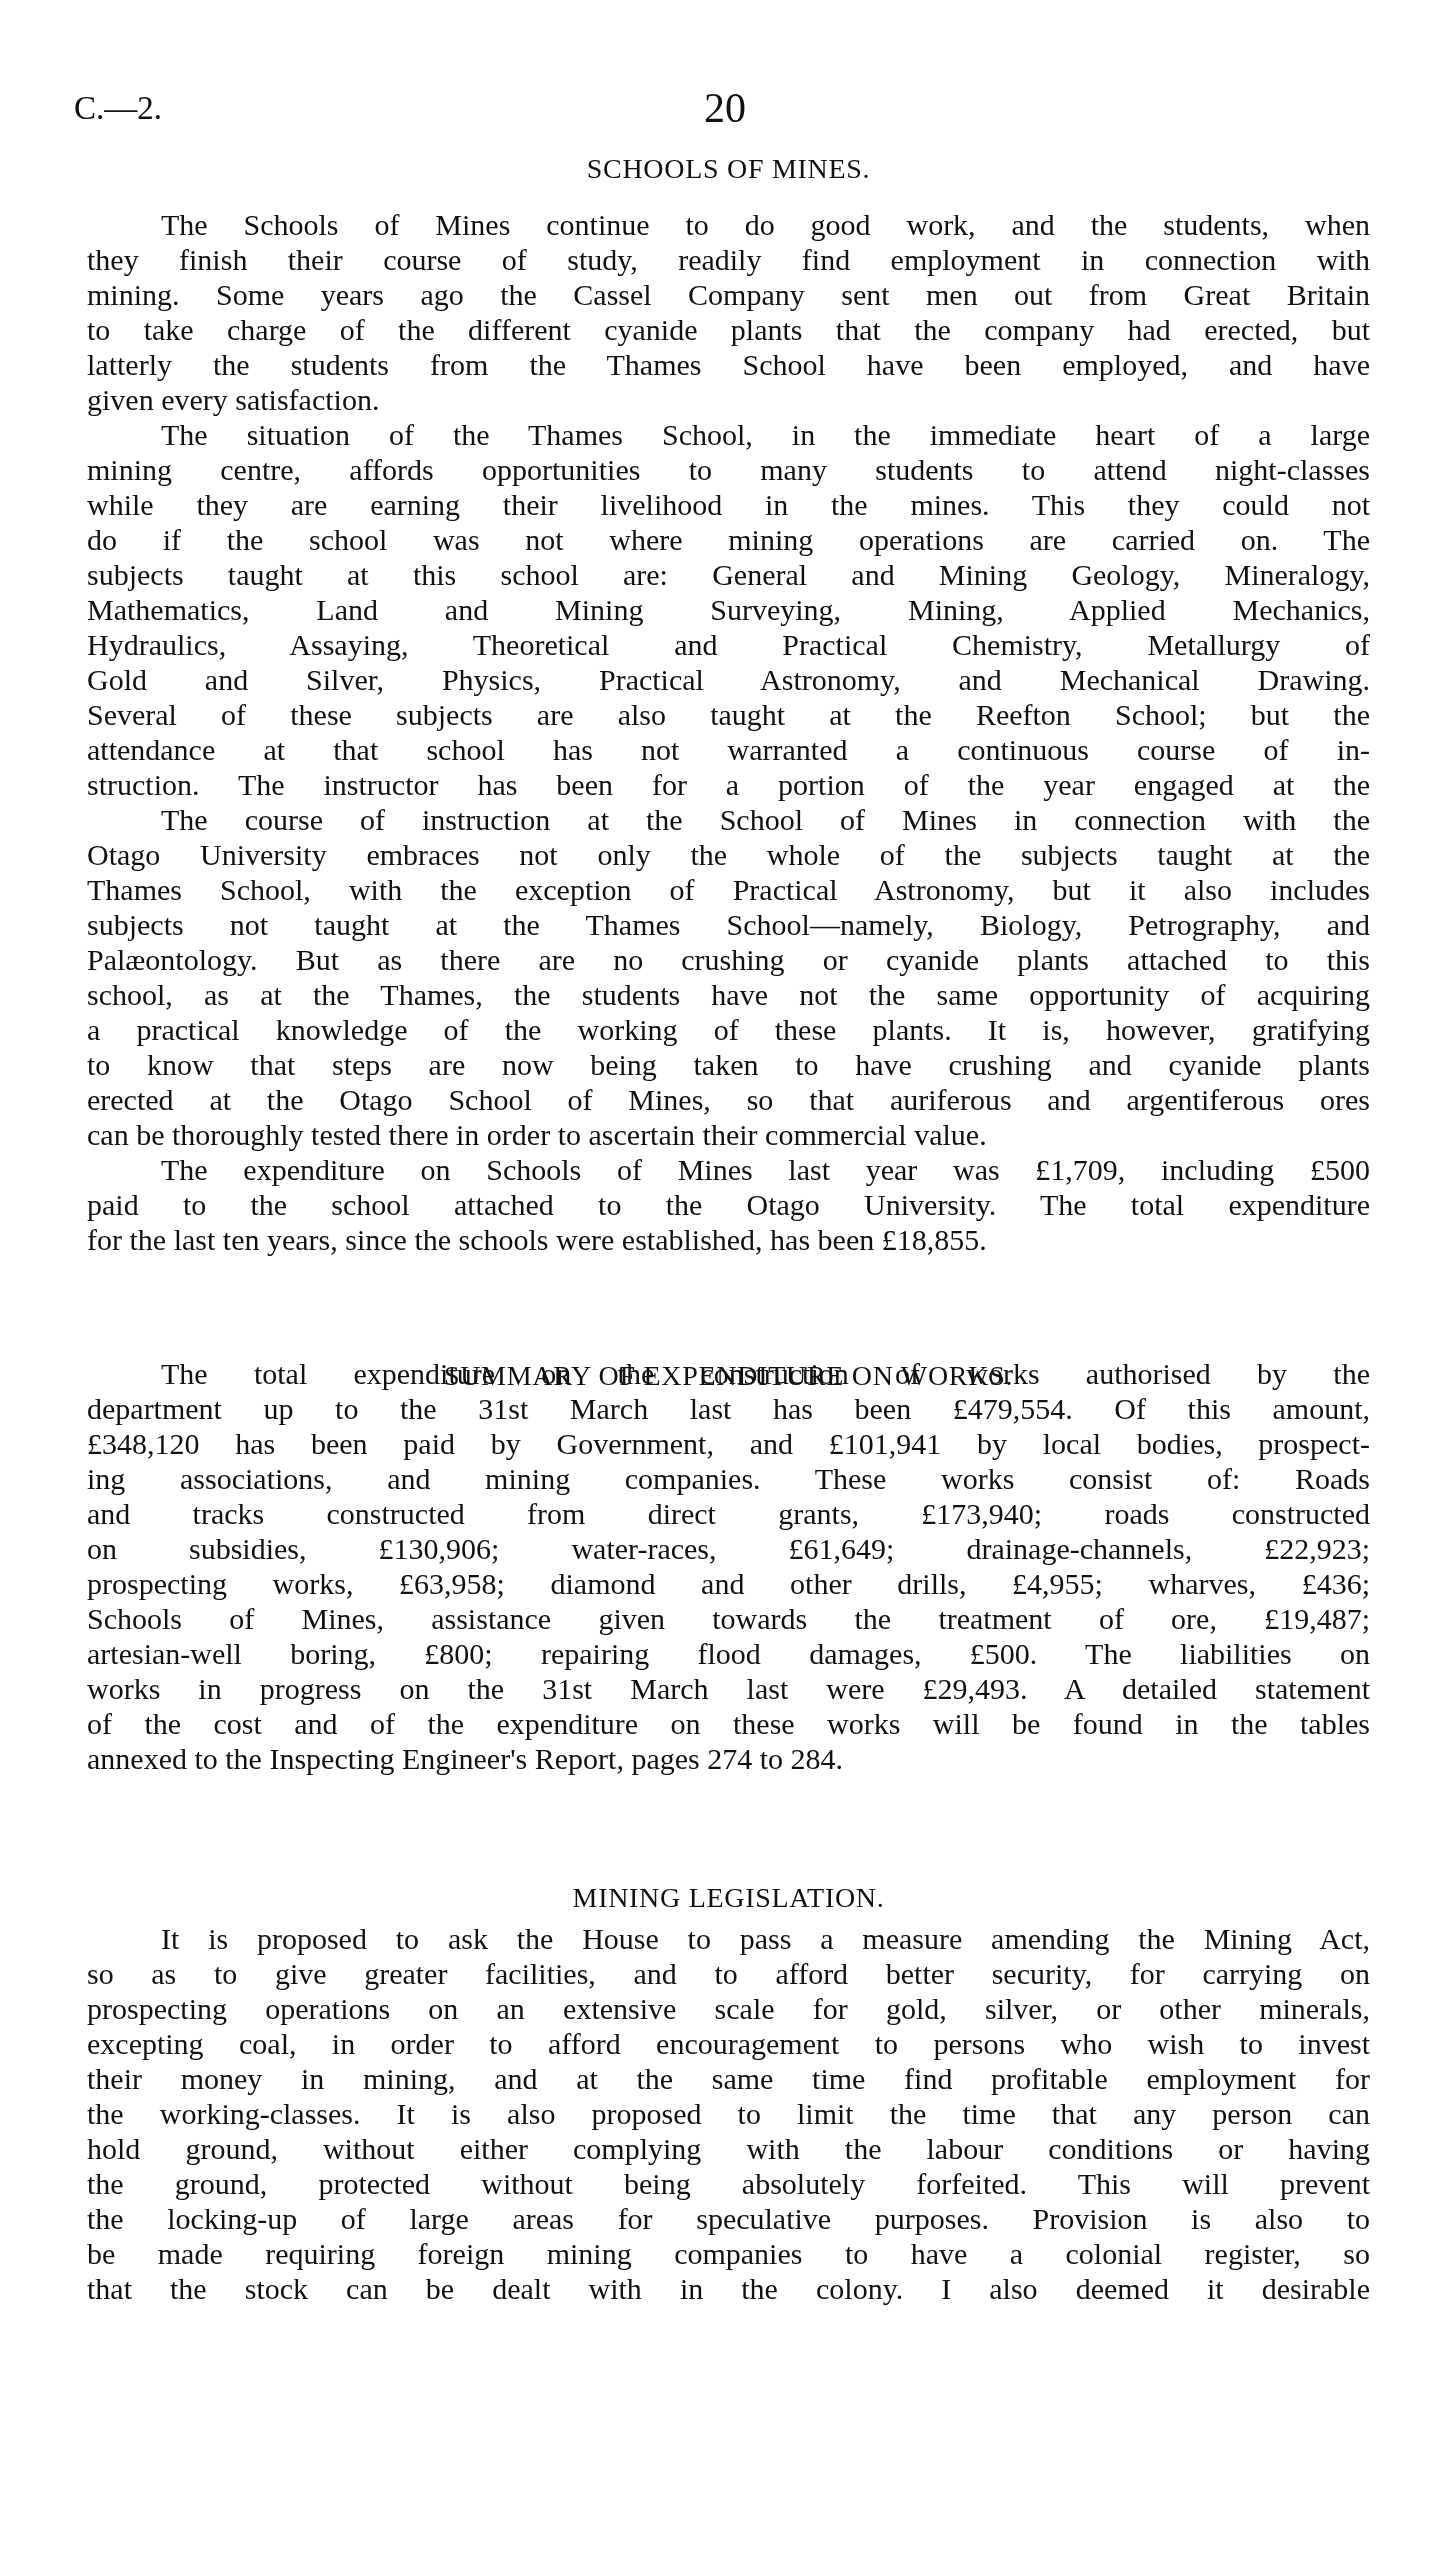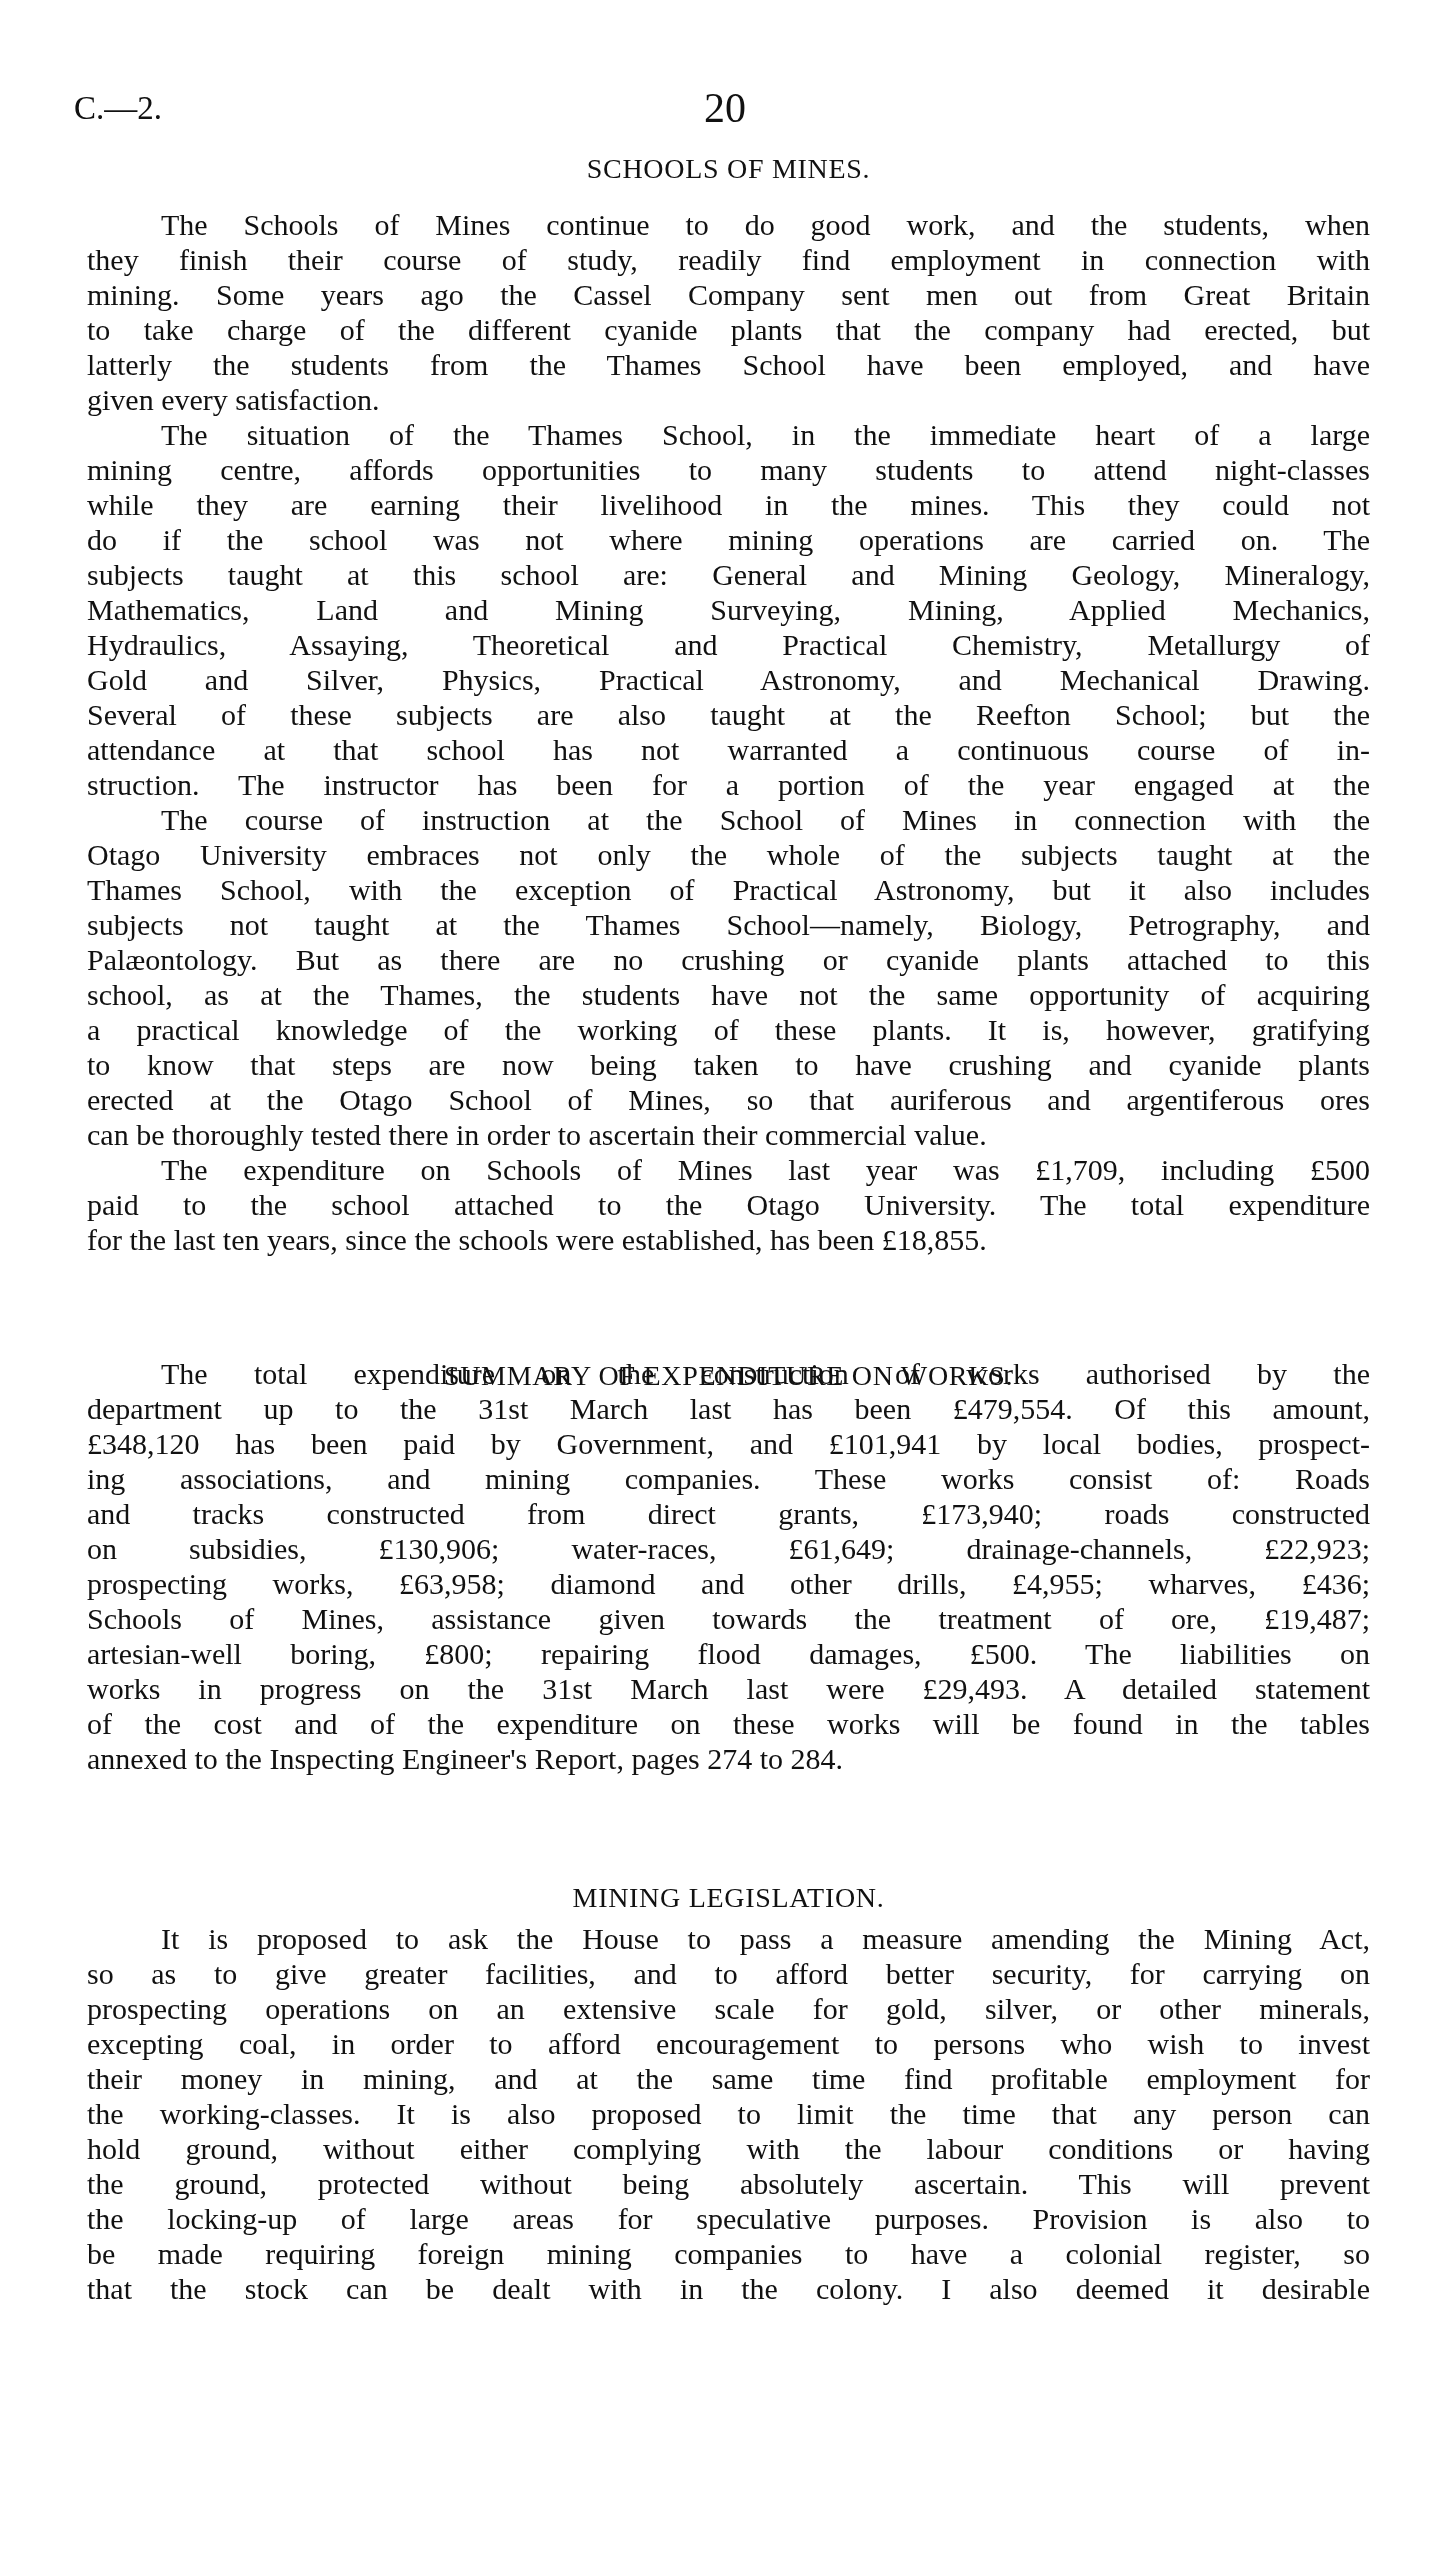--- a/index.html
+++ b/index.html
@@ -75,19 +75,19 @@
 
   <div class="heading" style="top:1883px;">MINING LEGISLATION.</div>
   <div class="block" style="top:1921px;">
       <span class="line indent">It is proposed to ask the House to pass a measure amending the Mining Act,</span>
       <span class="line">so as to give greater facilities, and to afford better security, for carrying on</span>
       <span class="line">prospecting operations on an extensive scale for gold, silver, or other minerals,</span>
       <span class="line">excepting coal, in order to afford encouragement to persons who wish to invest</span>
       <span class="line">their money in mining, and at the same time find profitable employment for</span>
       <span class="line">the working-classes.  It is also proposed to limit the time that any person can</span>
       <span class="line">hold ground, without either complying with the labour conditions or having</span>
-      <span class="line">the ground, protected without being absolutely ascertain.  This will prevent</span>
+      <span class="line">the ground, protected without being absolutely forfeited.  This will prevent</span>
       <span class="line">the locking-up of large areas for speculative purposes.  Provision is also to</span>
       <span class="line">be made requiring foreign mining companies to have a colonial register, so</span>
       <span class="line">that the stock can be dealt with in the colony.  I also deemed it desirable</span>
     </div>
 </div>
 
 
 </body></html>

